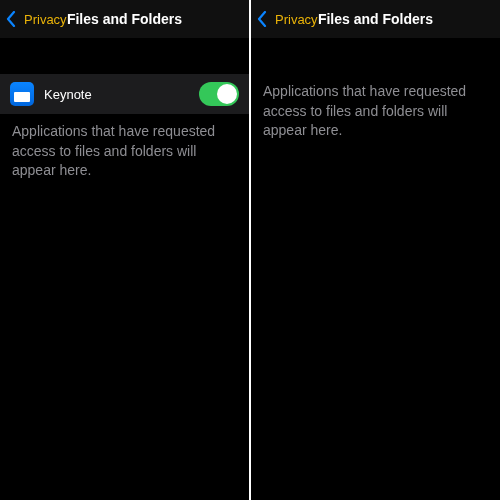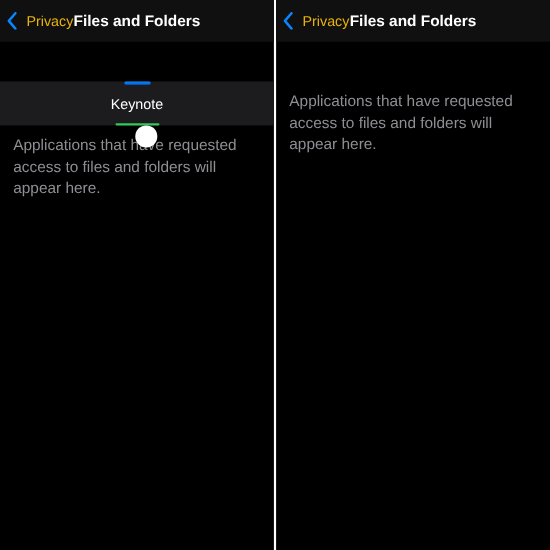--- a/index.html
+++ b/index.html
@@ -49,21 +49,20 @@
       padding-top: 36px;
       font-size: 12px;
     }
     .row {
       background: #1c1c1e;
       height: 40px;
       display: flex;
       align-items: center;
       padding: 0 10px;
       gap: 10px;
-      flex-direction: column;
     }
     .app-icon {
       width: 24px;
       height: 24px;
       border-radius: 5px;
       background: linear-gradient(#0a84ff, #0066dd);
       position: relative;
     }
     .app-icon::after {
       content: "";

